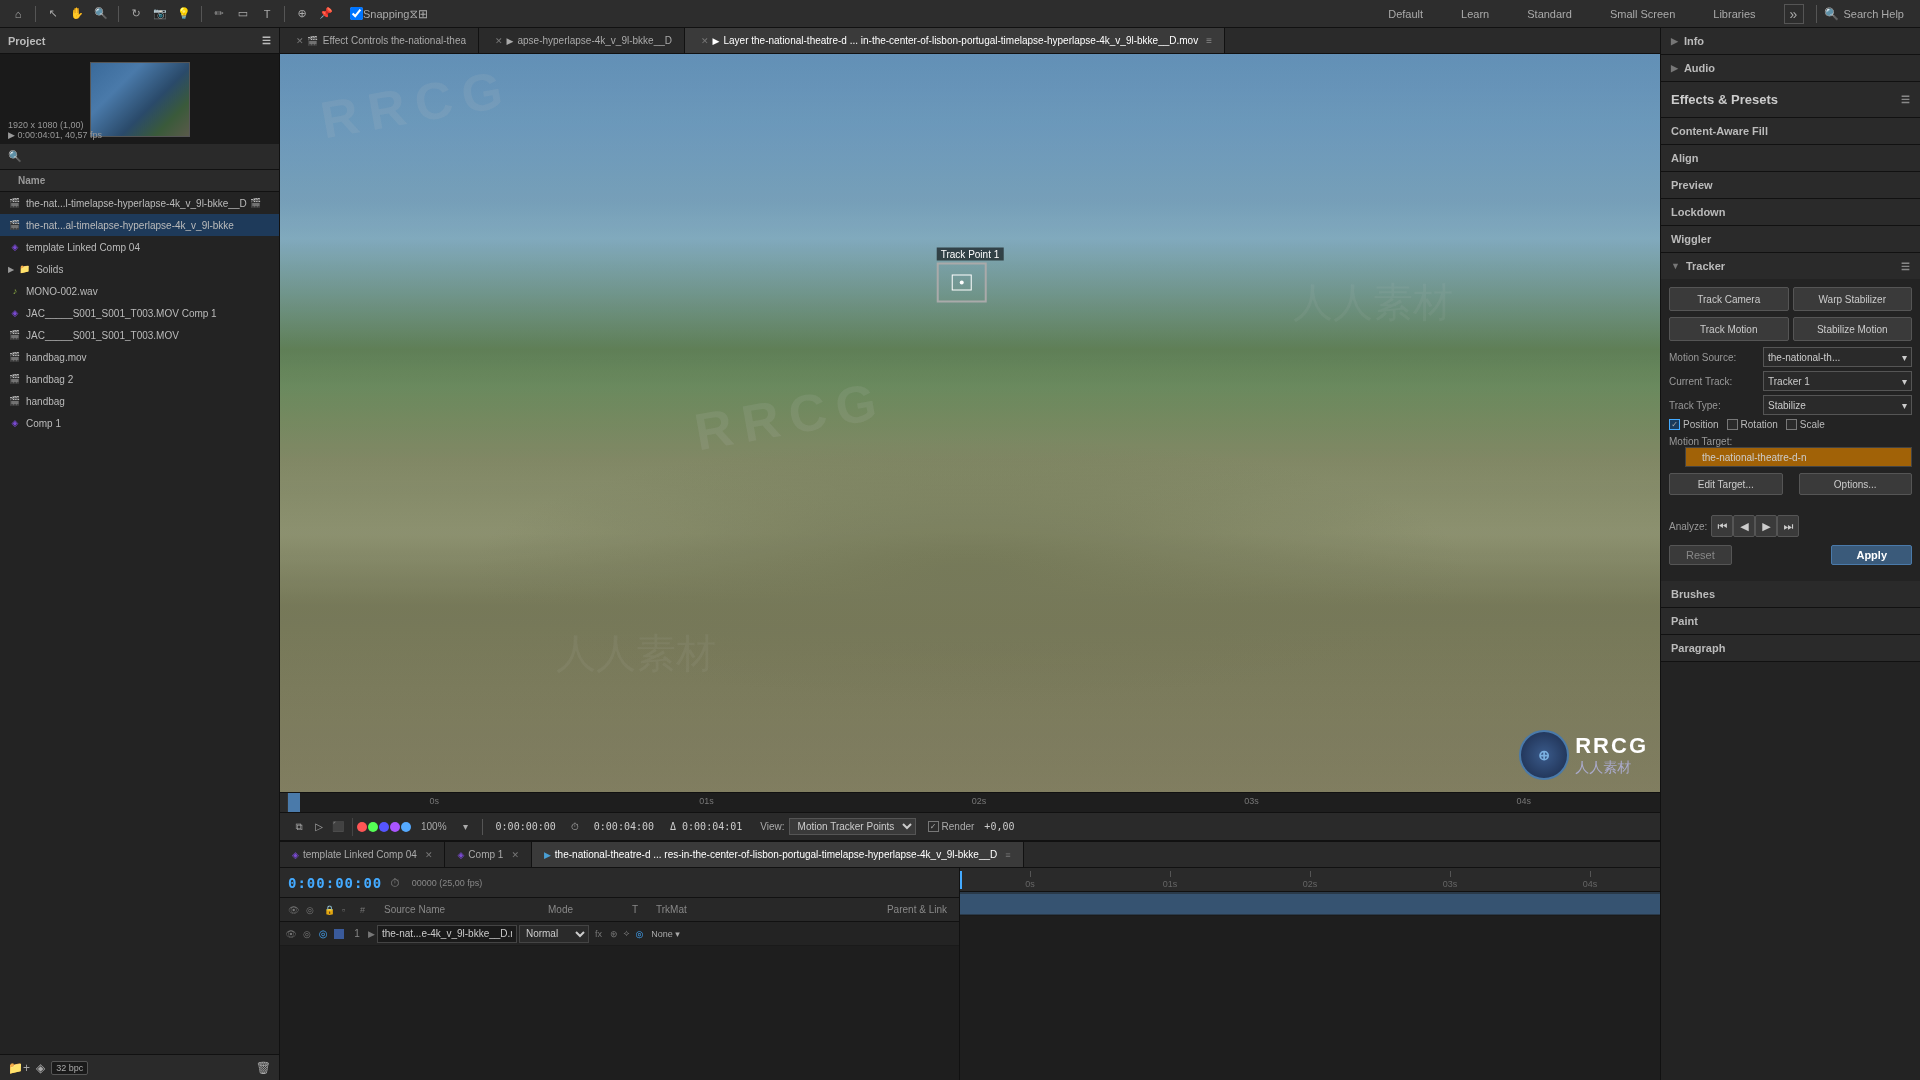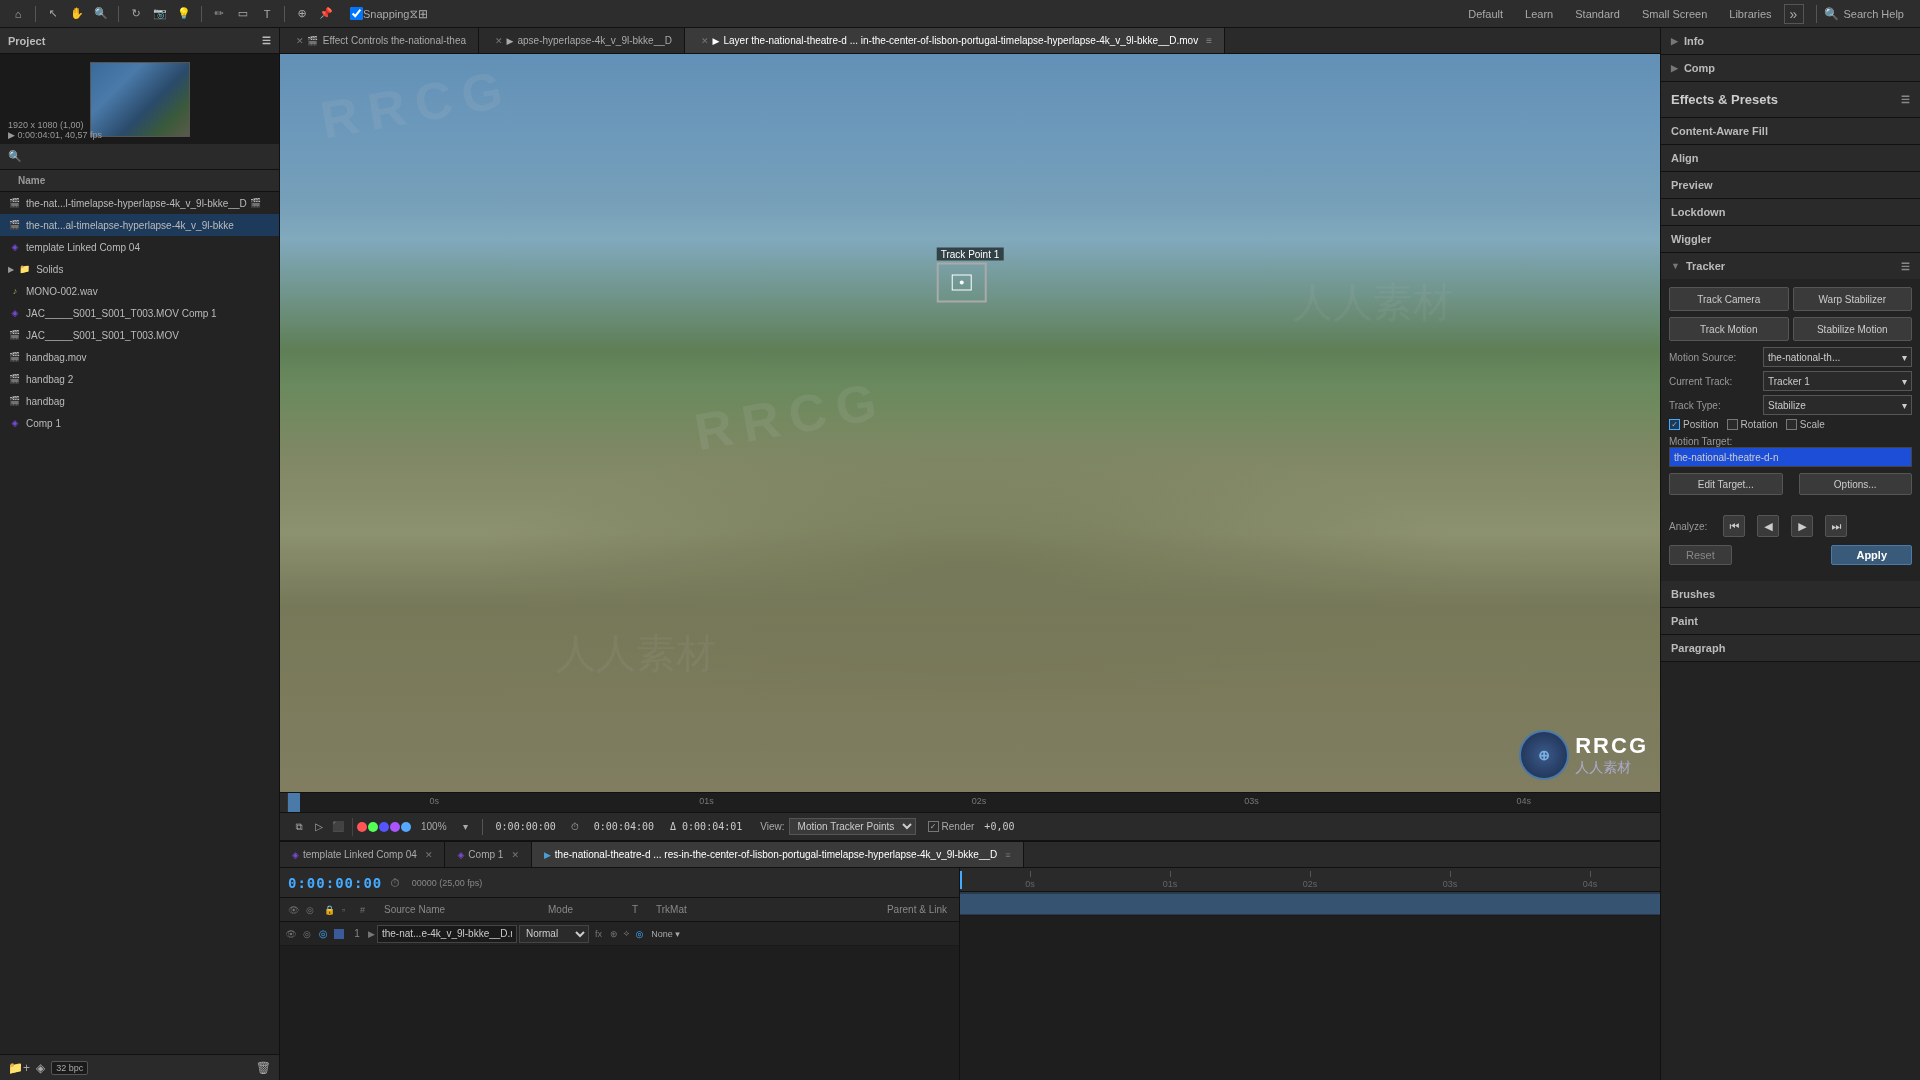--- a/index.html
+++ b/index.html
@@ -45,21 +45,21 @@
     .toolbar-snapping {
       display: flex;
       align-items: center;
       margin-left: 10px;
       color: #aaa;
       font-size: 11px;
     }
     .workspace-tabs {
       display: flex;
       align-items: center;
-      gap: 2px;
+      gap: 18px;
       margin-left: auto;
       font-size: 11px;
     }
     .workspace-tab {
       padding: 3px 10px;
       color: #aaa;
       cursor: pointer;
       border-radius: 2px;
     }
     .search-help {
@@ -665,28 +665,29 @@
       gap: 4px;
     }
     .tracker-field-label {
       font-size: 10px;
       color: #999;
       width: 90px;
       flex-shrink: 0;
     }
     .tracker-field-value {
       flex: 1;
-      background: #1d4ed8;
+      background: #a16207;
       border: 1px solid #444;
       color: #ccc;
       font-size: 10px;
-      padding: 1px 4px;
+      padding: 1px 16px;
       height: 20px;
       display: flex;
       align-items: center;
+      margin-left: 16px;
     }
     .tracker-dropdown {
       flex: 1;
       background: #2a2a2a;
       border: 1px solid #555;
       color: #ccc;
       font-size: 10px;
       padding: 1px 4px;
       height: 20px;
       cursor: pointer;
@@ -724,21 +725,21 @@
       font-size: 10px;
       cursor: pointer;
       display: flex;
       align-items: center;
       justify-content: center;
       border-radius: 2px;
     }
     .analyze-row {
       display: flex;
       align-items: center;
-      gap: 12px;
+      gap: 0;
       margin-bottom: 8px;
     }
     .analyze-label {
       font-size: 10px;
       color: #999;
       margin-right: 4px;
     }
     .analyze-btn {
       width: 22px;
       height: 22px;
@@ -1184,21 +1185,21 @@
 
     <div class="right-section">
       <div class="right-section-header">
         <span class="section-arrow">▶</span>
         <span>Info</span>
       </div>
     </div>
     <div class="right-section">
       <div class="right-section-header">
         <span class="section-arrow">▶</span>
-        <span>Comp</span>
+        <span>Audio</span>
       </div>
     </div>
 
     <div class="effects-presets-header">
       <span>Effects &amp; Presets</span>
       <span style="margin-left:auto; font-size:10px; color:#888;">☰</span>
     </div>
 
     <div class="right-section">
       <div class="right-section-header">

